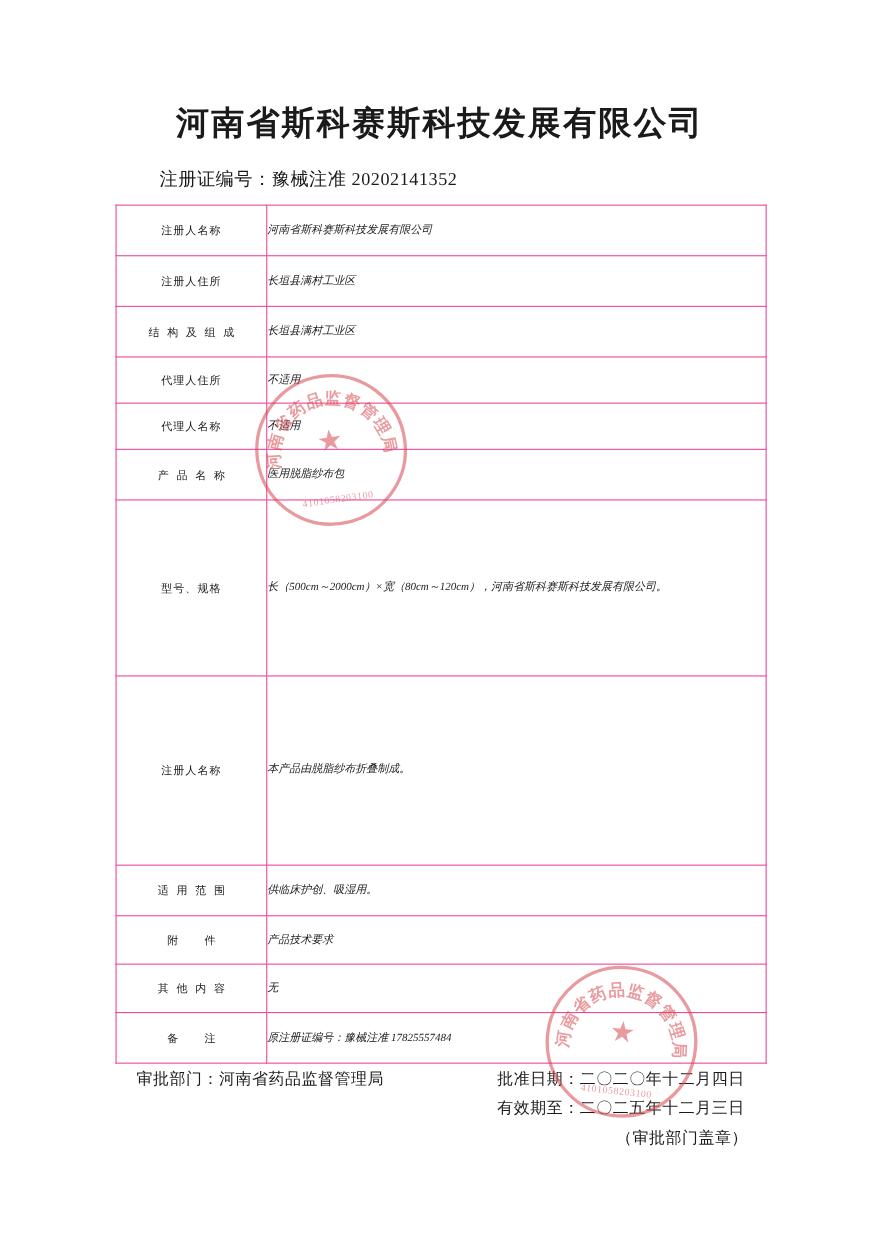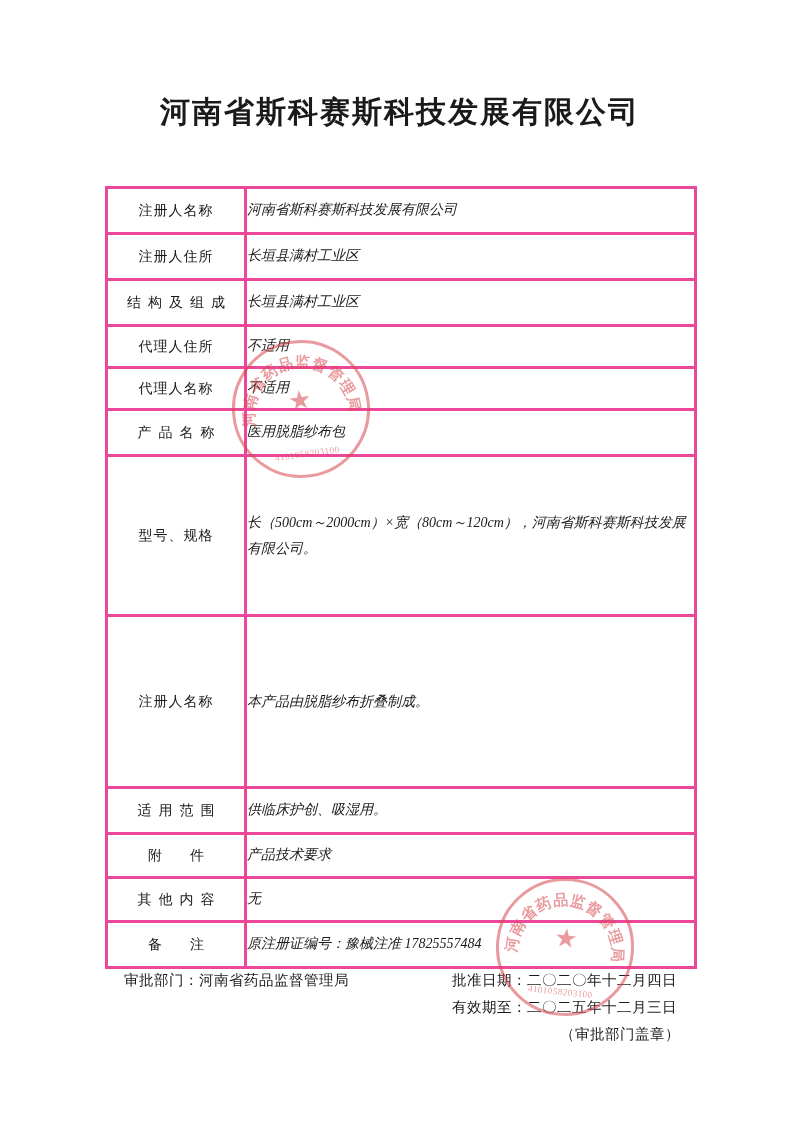--- a/index.html
+++ b/index.html
@@ -41,22 +41,22 @@
   }
   table.main {
     position: absolute;
     left: 105px;
     top: 186px;
     width: 592px;
     border-collapse: collapse;
     table-layout: fixed;
   }
   table.main td {
-    border: 3px solid #ec4899;
-    font-size: 14px;
+    border: 1px solid #ec4899;
+    font-size: 10px;
     vertical-align: middle;
     padding: 0;
   }
   td.label {
     width: 136px;
     text-align: center;
     letter-spacing: 1px;
     padding: 0 4px;
   }
   td.label .lbl-inner {
@@ -176,20 +176,21 @@
     color: #d8494f;
   }
 </style>
 </head>
 <body>
 
 <div class="page">
 
   <div class="doc-title">河南省斯科赛斯科技发展有限公司</div>
 
+  <div class="cert-no">注册证编号：豫械注准 20202141352</div>
 
   <table class="main">
     <tbody>
 
       <tr class="row-h-46">
         <td class="label">
             <span class="lbl-inner">注册人名称</span>
           </td>
         <td class="value">河南省斯科赛斯科技发展有限公司</td>
       </tr>

